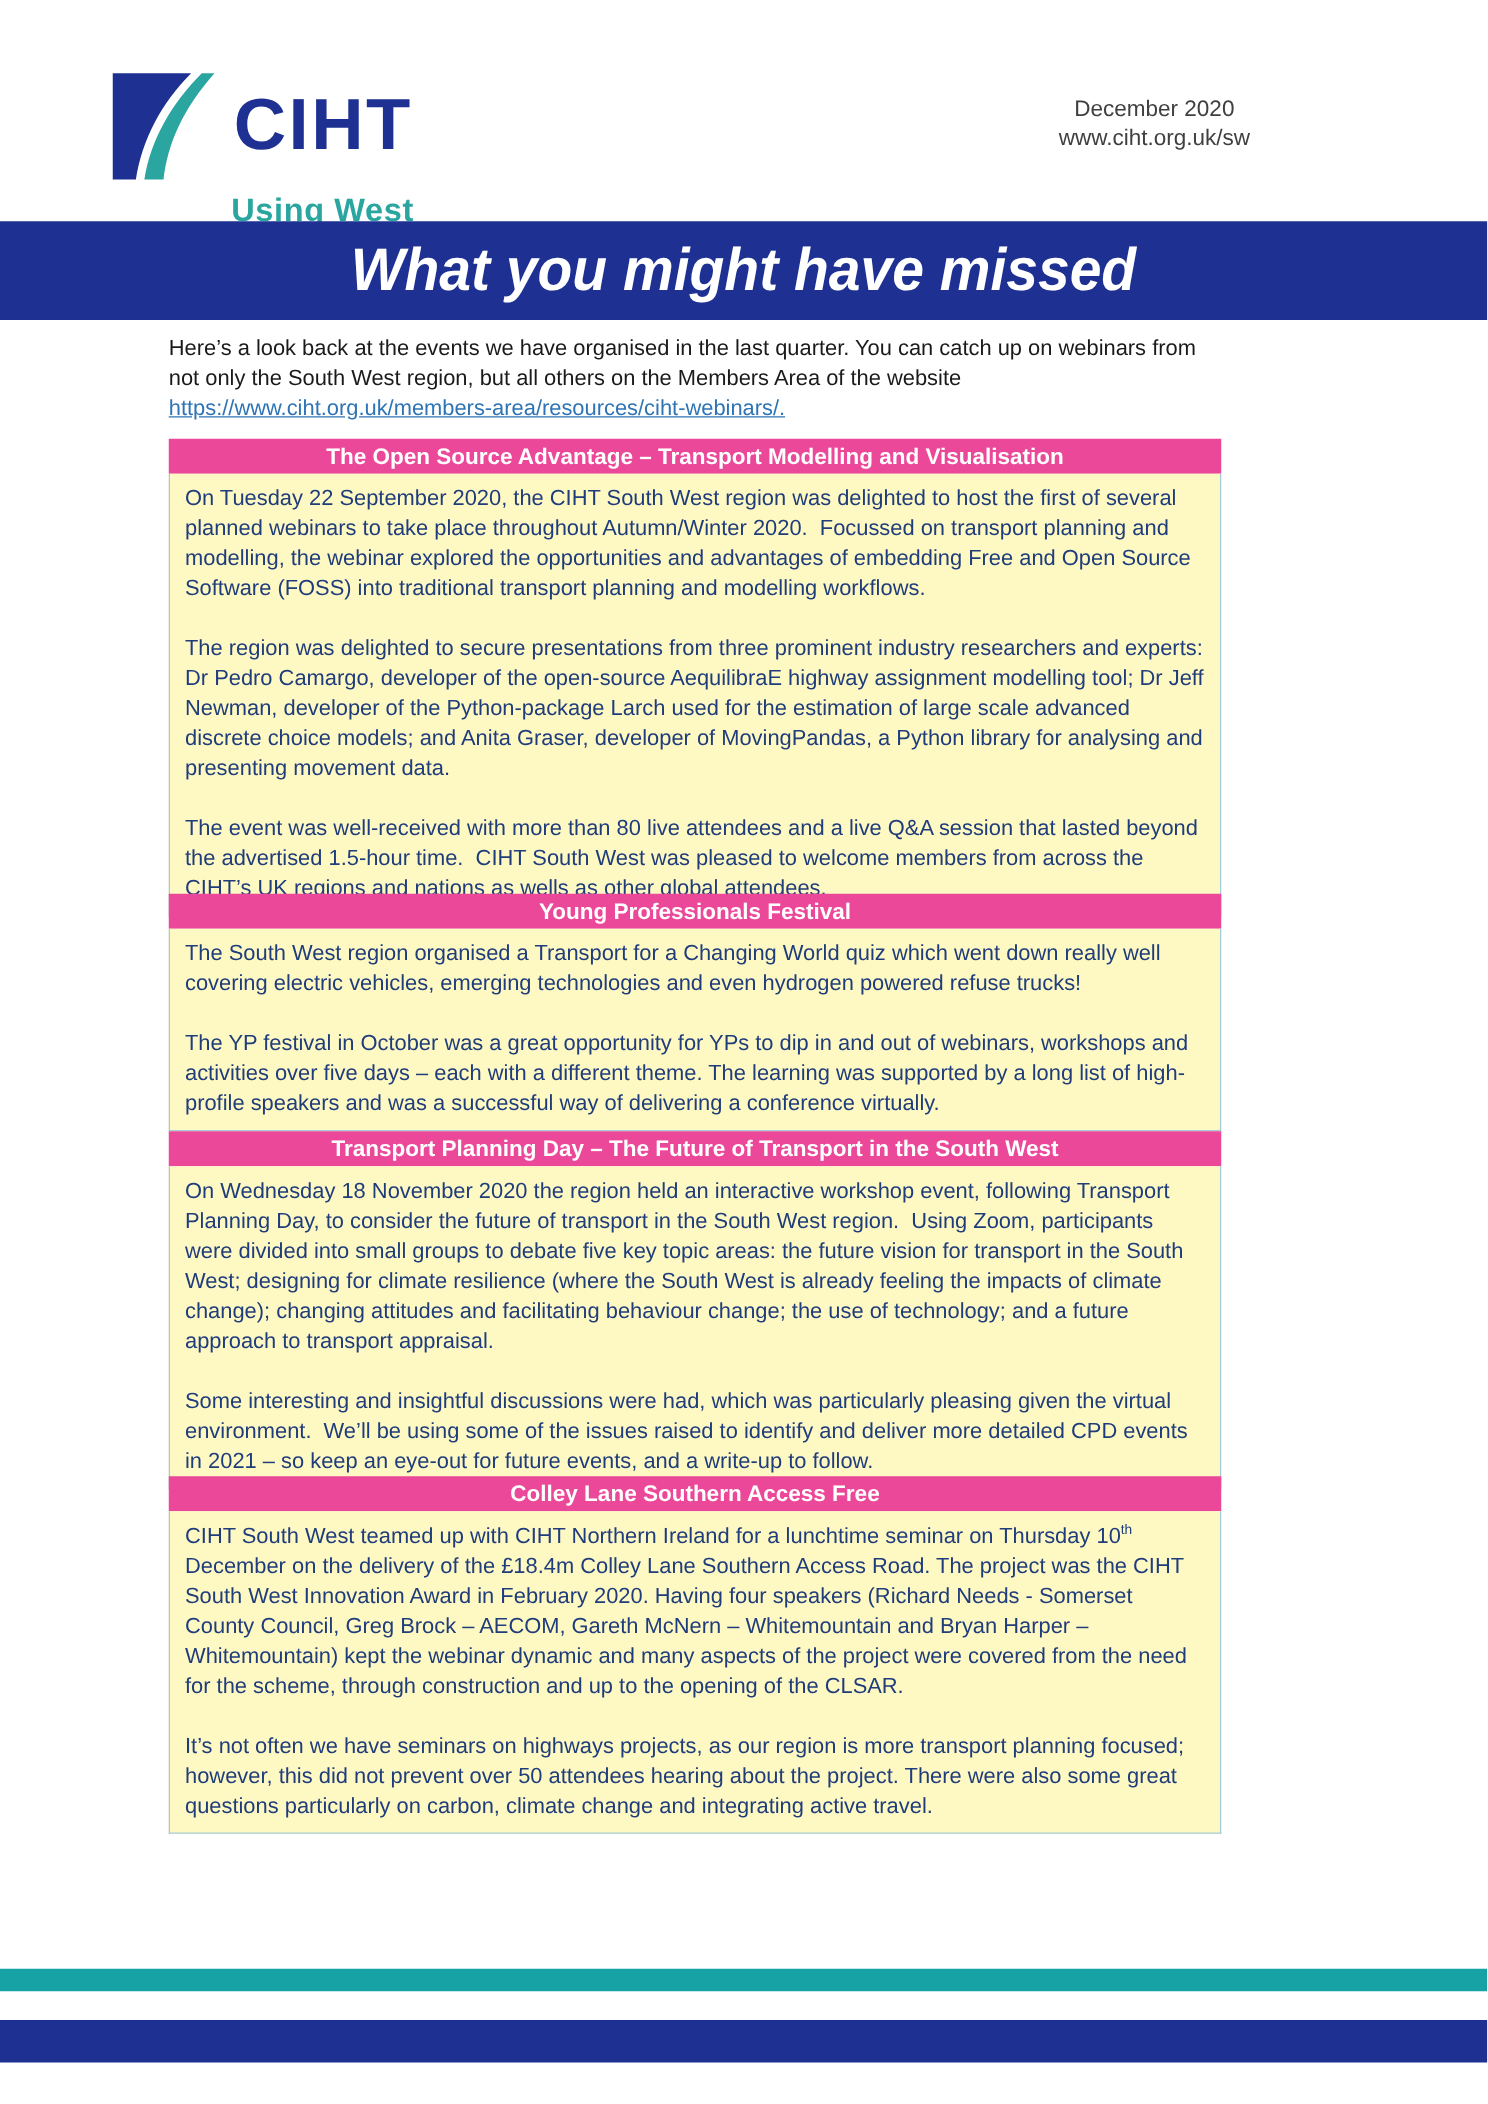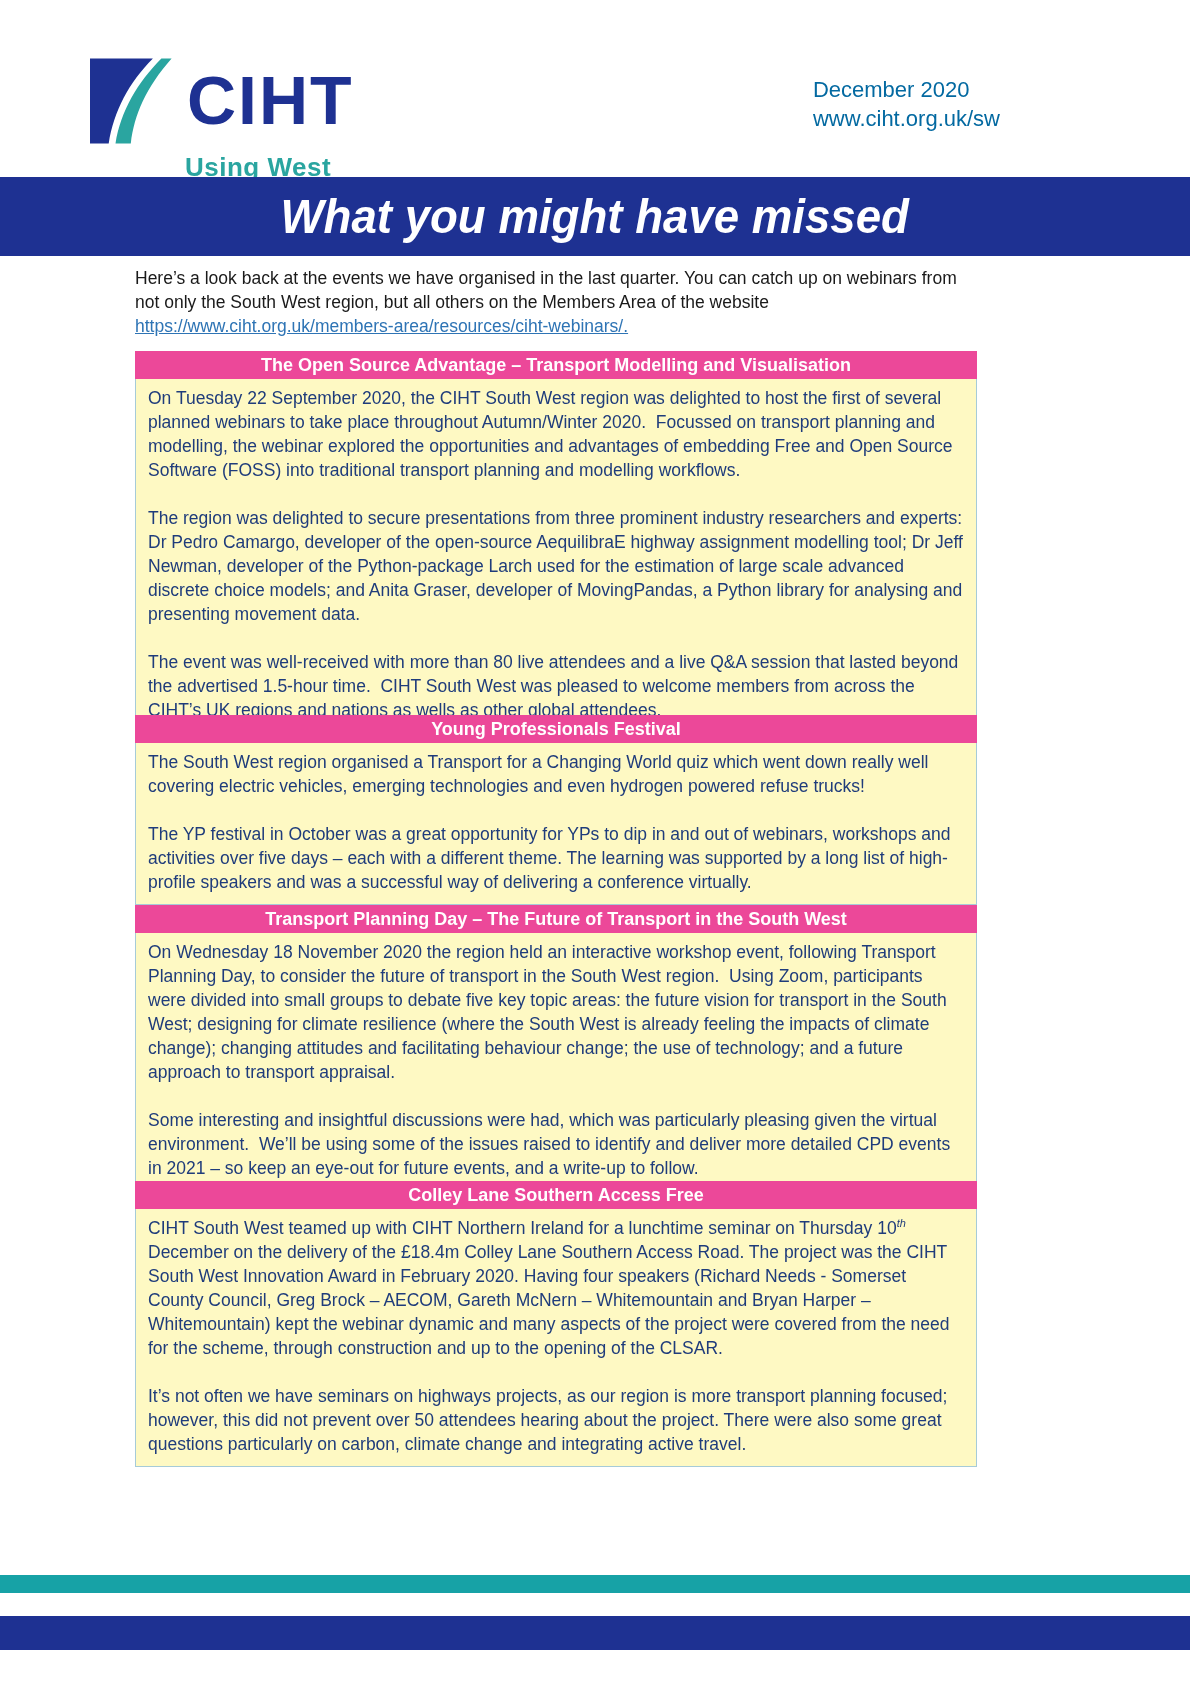--- a/index.html
+++ b/index.html
@@ -9,30 +9,30 @@
     width:1190px; height:1683px;
     background:#ffffff;
     font-family:"Liberation Sans", sans-serif;
     overflow:hidden;
   }
 
   
   .logo { position:absolute; left:90px; top:56px; }
   .logo-row { display:flex; align-items:flex-start; gap:12px; }
   .org-name {
-    color:#1e3192; font-weight:bold; font-size:68px; line-height:88px;
+    color:#1e3192; font-weight:bold; font-size:58px; line-height:88px;
     letter-spacing:2px;
   }
   .region-name {
     color:#2aa5a0; font-weight:bold; font-size:26px; margin-left:95px; margin-top:2px;
     letter-spacing:0.5px;
   }
   .header-right {
-    position:absolute; right:190px; top:76px; text-align:left;
-    color:#0369a1; font-size:22px; line-height:1.3;
+    position:absolute; right:190px; top:76px; text-align:center;
+    color:#404040; font-size:18px; line-height:1.3;
   }
 
   
   .banner {
     position:absolute; left:0; top:177px; width:1190px; height:79px;
     background:#1e3192; display:flex; align-items:center; justify-content:center;
   }
   .banner-title {
     color:#ffffff; font-weight:bold; font-style:italic; font-size:48px;
     transform:scaleX(0.95); letter-spacing:0px;
@@ -53,21 +53,21 @@
     background:#ec4899; color:#ffffff; font-weight:bold; font-size:18px;
     text-align:center; padding:4px 0 3px 0;
   }
   .card-body {
     border:1.5px solid #a6cbd8; border-top:none; background:#fef9c3;
     padding:7px 12px 10px 12px;
     color:#1f3c7b; font-size:17.5px; line-height:24px;
   }
   .card-body p { white-space:pre-wrap; }
   .card-body p + p { margin-top:24px; }
-  .sup { vertical-align:super; font-size:11px; line-height:0;font-style:italic; }
+  .sup { vertical-align:super; font-size:11px; line-height:0; }
 
   
   .teal-bar { position:absolute; left:0; top:1575px; width:1190px; height:18px; background:#17a2a6; }
   .navy-bar { position:absolute; left:0; top:1616px; width:1190px; height:34px; background:#1e3192; }
 </style>
 </head>
 <body>
 
 <div class="page">
 

